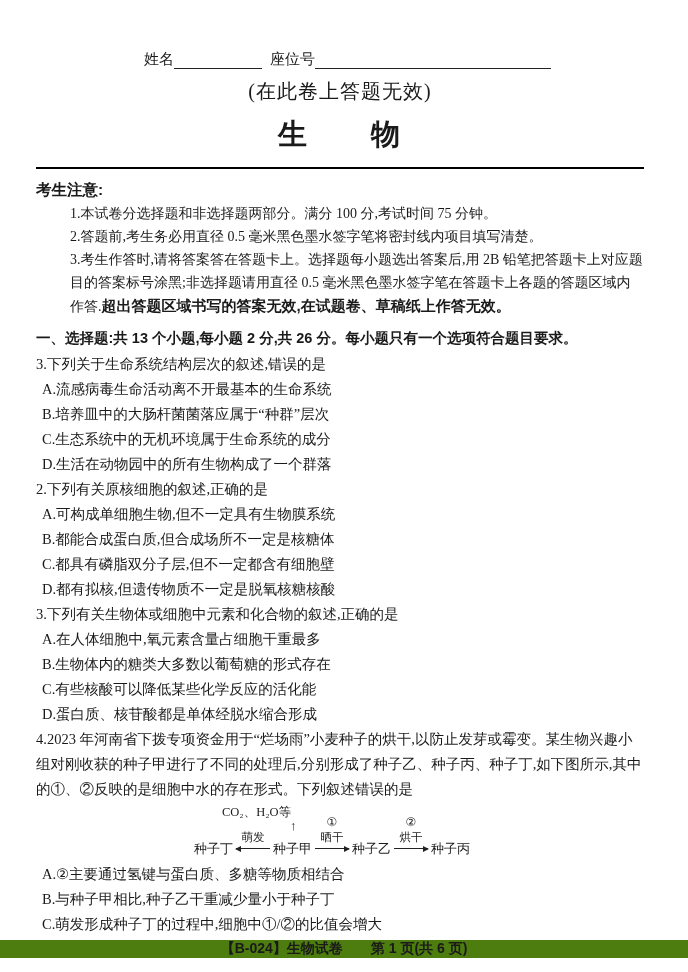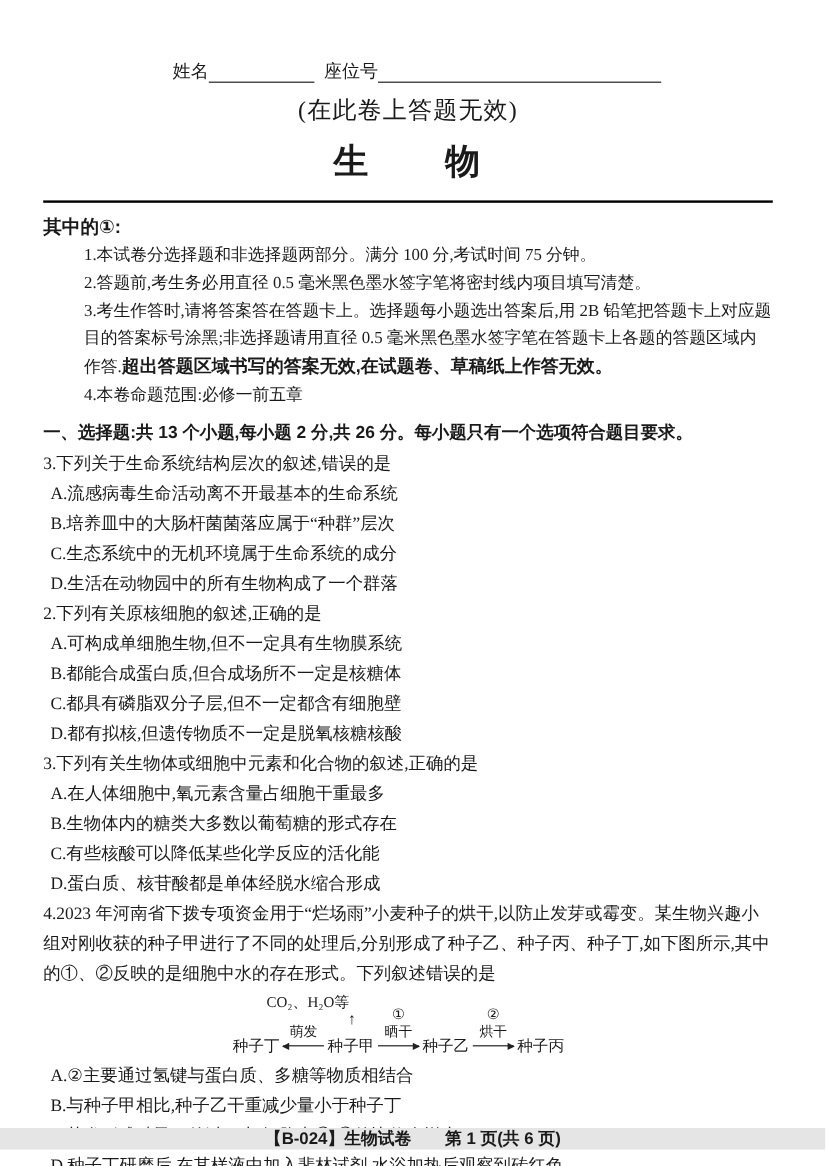--- a/index.html
+++ b/index.html
@@ -39,43 +39,42 @@
   .arr{display:inline-flex;flex-direction:column;align-items:center;margin:0 3px}
   .arr .num{font-size:12px;height:15px;line-height:15px;min-width:1px}
   .arr .lbl{font-size:11.5px;height:14px;line-height:14px}
   .shaft{position:relative;width:34px;height:9px;margin-bottom:4px}
   .shaft::before{content:"";position:absolute;left:0;right:0;top:4px;height:1px;background:#222}
   .shaft.r::after{content:"";position:absolute;right:-1px;top:1.5px;border-left:6px solid #222;border-top:3px solid transparent;border-bottom:3px solid transparent}
   .shaft.l::after{content:"";position:absolute;left:-1px;top:1.5px;border-right:6px solid #222;border-top:3px solid transparent;border-bottom:3px solid transparent}
   
   .footer{
     position:absolute;left:0;right:0;bottom:14px;text-align:center;
-    font-weight:700;font-family:"Liberation Sans","DejaVu Sans",sans-serif;font-size:14px;background:#e5e5e5;
+    font-weight:700;font-family:"Liberation Sans","DejaVu Sans",sans-serif;font-size:14px;background:#4d7c0f;
   }
 </style>
 </head>
 <body>
 
 <div class="page">
 
   <div class="name-row">
     <span>姓名</span><span class="blank name"></span><span class="seat-label">座位号</span><span class="blank seat"></span>
   </div>
 
   <div class="invalid">(在此卷上答题无效)</div>
 
   <div class="title">生　　物</div>
 
   <div class="rule"></div>
 
-  <div class="notice-head">其中的①:</div>
+  <div class="notice-head">考生注意:</div>
   <div class="note">1.本试卷分选择题和非选择题两部分。满分 100 分,考试时间 75 分钟。</div>
   <div class="note">2.答题前,考生务必用直径 0.5 毫米黑色墨水签字笔将密封线内项目填写清楚。</div>
   <div class="note"><span>3.考生作答时,请将答案答在答题卡上。选择题每小题选出答案后,用 2B 铅笔把答题卡上对应题目的答案标号涂黑;非选择题请用直径 0.5 毫米黑色墨水签字笔在答题卡上各题的答题区域内作答.</span><span class="emph">超出答题区域书写的答案无效,在试题卷、草稿纸上作答无效。</span></div>
-  <div class="note">4.本卷命题范围:必修一前五章</div>
 
   <div class="section-head">一、选择题:共 13 个小题,每小题 2 分,共 26 分。每小题只有一个选项符合题目要求。</div>
 
   <div class="q">
     <div class="stem">3.下列关于生命系统结构层次的叙述,错误的是</div>
     <div class="opt">A.流感病毒生命活动离不开最基本的生命系统</div>
     <div class="opt">B.培养皿中的大肠杆菌菌落应属于“种群”层次</div>
     <div class="opt">C.生态系统中的无机环境属于生命系统的成分</div>
     <div class="opt">D.生活在动物园中的所有生物构成了一个群落</div>
   </div>

